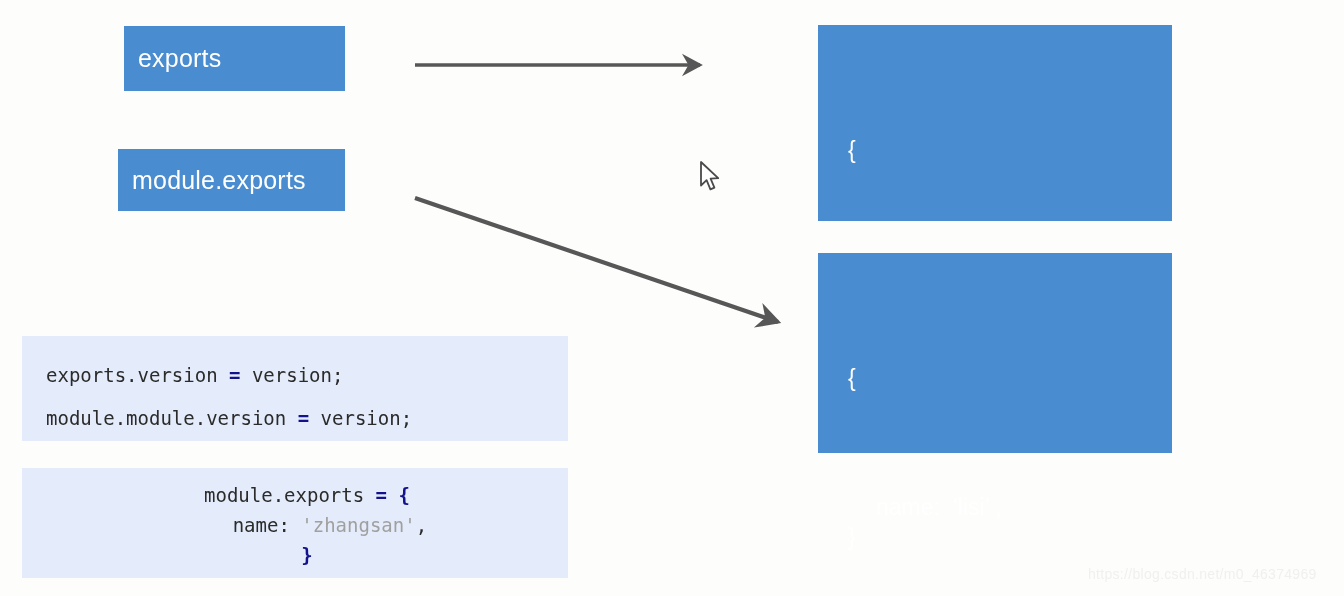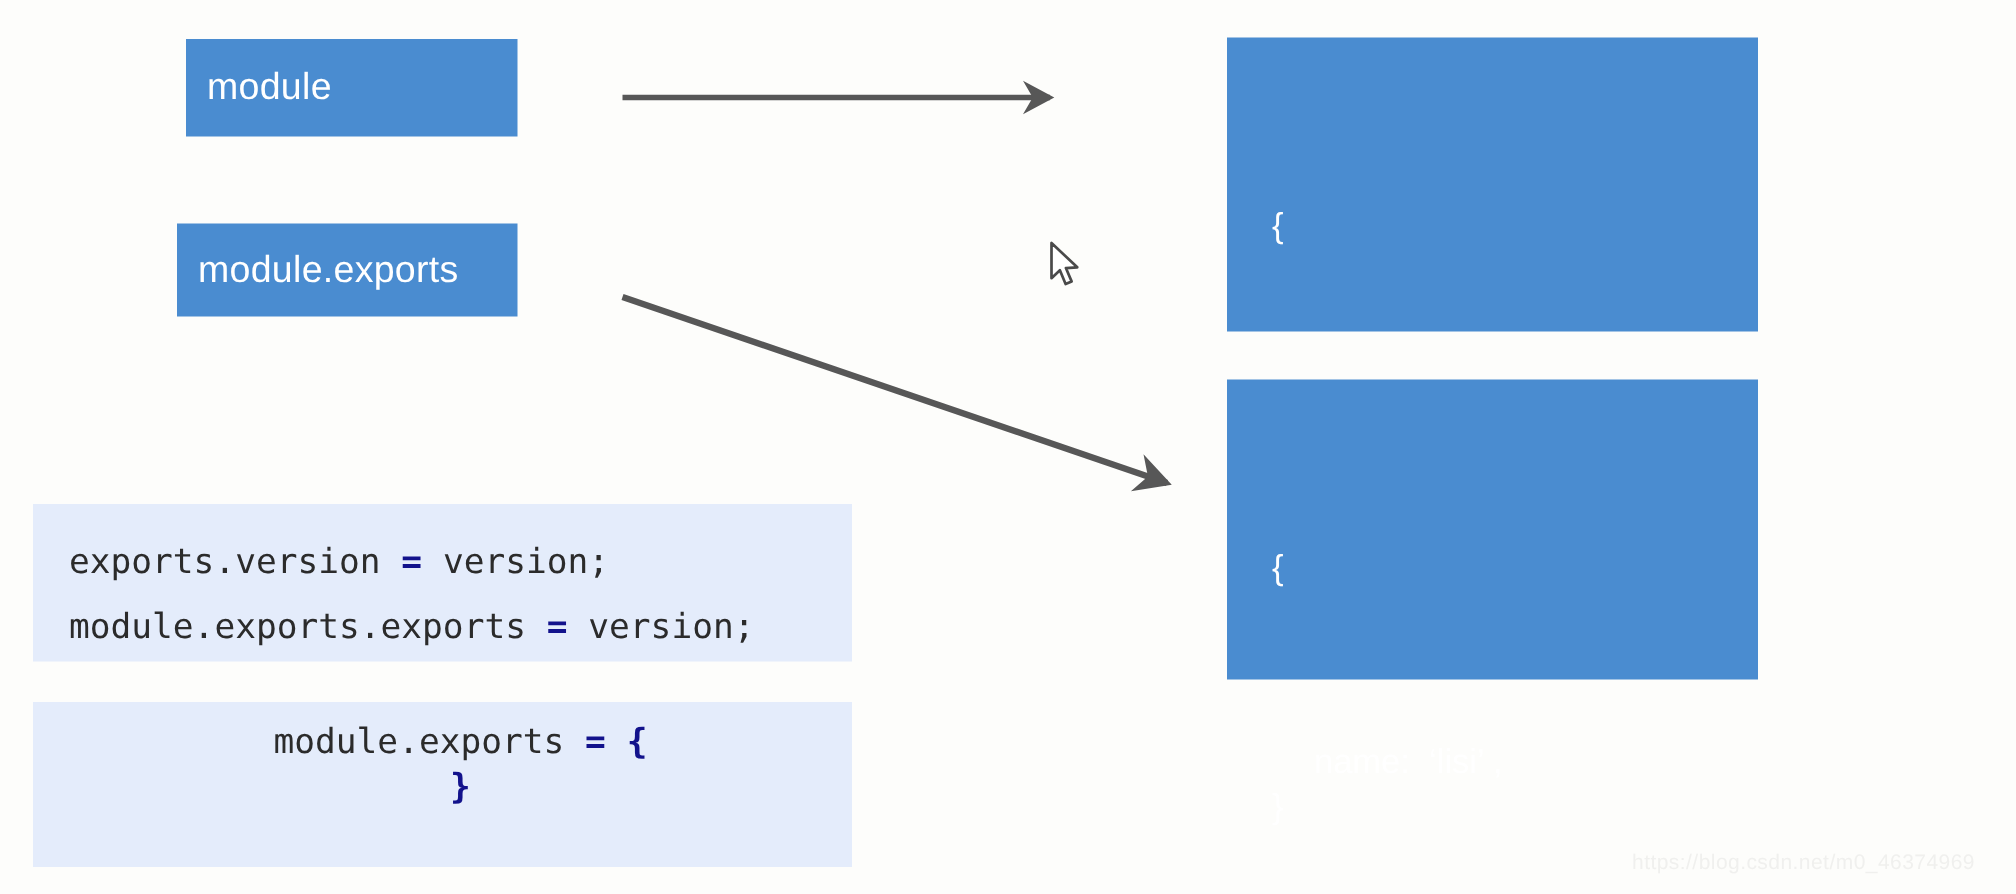--- a/index.html
+++ b/index.html
@@ -50,21 +50,21 @@
 
   .obj-line        { display: block; }
   .obj-line.indent { padding-left: 28px; }
 
   
   .code-block {
     position: absolute;
     background: #e4ecfb;
     box-sizing: border-box;
     font-family: "DejaVu Sans Mono", "Liberation Mono", monospace;
-    font-size: 23px;
+    font-size: 19px;
     color: #2b2b2b;
     white-space: pre;
   }
   #code-1 { left: 22px; top: 336px; width: 546px; height: 105px; padding: 18px 0 0 24px; line-height: 43px; }
   #code-2 { left: 22px; top: 468px; width: 546px; height: 110px; padding: 12px 0 0 24px; line-height: 30px; text-align: center; }
 
   .code-line { display: block; }
   .tok-op  { color: #12128c; font-weight: bold; }
   .tok-str { color: #a0a0a0; }
   .tok-brace { color: #12128c; font-weight: bold; }
@@ -97,44 +97,44 @@
     letter-spacing: 0.3px;
     white-space: nowrap;
   }
 </style>
 </head>
 <body>
 
 <div id="canvas">
 
   <div class="blue-box label" id="box-exports">
-    <span>module</span>
+    <span>exports</span>
   </div>
 
   <div class="blue-box label" id="box-module">
     <span>module.exports</span>
   </div>
 
   <div class="obj-box" id="box-obj1">
     <span class="obj-line">{</span>
     <span class="obj-line indent">version: 1.0,</span>
     <span class="obj-line indent">sayHi: sayHi</span>
     <span class="obj-line">}</span>
   </div>
 
   <div class="obj-box" id="box-obj2">
     <span class="obj-line">{</span>
     <span class="obj-line indent">name:  ‘lisi’ ,</span>
     
     
   </div>
 
-  <div class="code-block" id="code-1"><span class="code-line"><span>exports.version </span><span class="tok-op">=</span><span> version;</span></span><span class="code-line"><span>module.exports.exports </span><span class="tok-op">=</span><span> version;</span></span></div>
+  <div class="code-block" id="code-1"><span class="code-line"><span>exports.version </span><span class="tok-op">=</span><span> version;</span></span><span class="code-line"><span>module.module.version </span><span class="tok-op">=</span><span> version;</span></span></div>
 
-  <div class="code-block" id="code-2"><span class="code-line"><span>module.exports </span><span class="tok-op">=</span><span> </span><span class="tok-brace">{</span></span><span class="code-line"><span class="tok-brace">}</span></span></div>
+  <div class="code-block" id="code-2"><span class="code-line"><span>module.exports </span><span class="tok-op">=</span><span> </span><span class="tok-brace">{</span></span><span class="code-line"><span>    name: </span><span class="tok-str">'zhangsan'</span><span>,</span></span><span class="code-line"><span class="tok-brace">}</span></span></div>
 
   <svg id="arrows" viewBox="0 0 1344 596" xmlns="http://www.w3.org/2000/svg">
     <defs>
       <marker id="ah" markerWidth="7" markerHeight="7" refX="5.4" refY="3.5" orient="auto" markerUnits="strokeWidth">
         <path d="M0.4,0.4 L6.2,3.5 L0.4,6.6 L2.2,3.5 Z" fill="#575757"></path>
       </marker>
     </defs>
     <line id="arrow-h" stroke="#575757" stroke-width="3.6" marker-end="url(#ah)" x1="415" y1="65" x2="700" y2="65"></line>
     <line id="arrow-d" stroke="#575757" stroke-width="4.2" marker-end="url(#ah)" x1="415" y1="198" x2="778" y2="322"></line>
   </svg>

